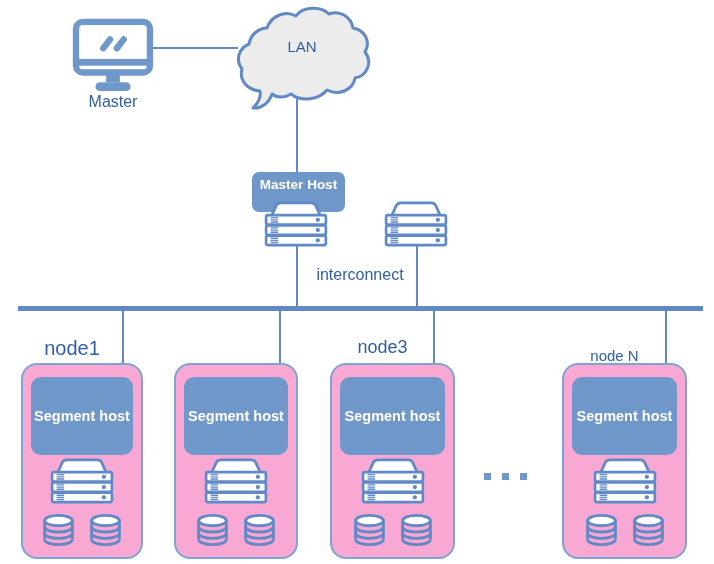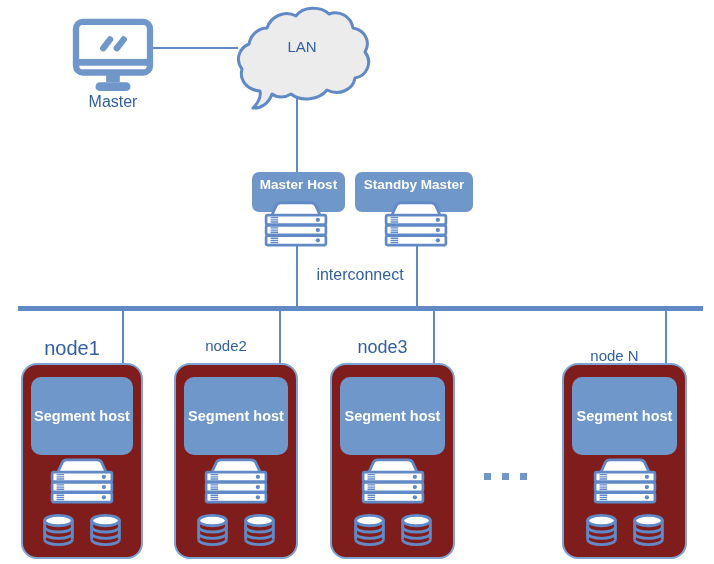--- a/index.html
+++ b/index.html
@@ -22,21 +22,21 @@
   .lbl{
     position:absolute;color:var(--text-blue);font-weight:normal;
     text-align:center;white-space:nowrap;
   }
   .badge{
     position:absolute;background:var(--fill-blue);color:#fff;
     font-weight:bold;font-size:13.5px;line-height:25px;height:40px;
     text-align:center;border-radius:7px;white-space:nowrap;
   }
   .nodebox{
-    position:absolute;top:363px;height:196px;background:#7f1d1d;
+    position:absolute;top:363px;height:196px;background:#f9a8d4;
     border:2.5px solid var(--node-border);border-radius:16px;
   }
   .segment{
     position:absolute;left:8px;right:8px;top:12px;height:78px;
     background:var(--fill-blue);border-radius:10px;color:#fff;
     font-weight:bold;font-size:14.5px;display:flex;
     align-items:center;justify-content:center;white-space:nowrap;
   }
   .srv-in-node{position:absolute;left:50%;transform:translateX(-50%);top:92px;width:76px;height:50px;}
   .dbs{position:absolute;left:50%;transform:translateX(-50%);top:148px;display:flex;gap:9px;}
@@ -94,32 +94,30 @@
       <use href="#sym-monitor"></use>
     </svg>
   <div class="lbl" style="left:72px;top:93px;width:82px;font-size:16px;">Master</div>
 
   <svg class="icon" style="left:233px;top:6px;width:140px;height:104px;">
       <use href="#sym-cloud"></use>
     </svg>
   <div class="lbl" style="left:262px;top:38px;width:80px;font-size:15px;">LAN</div>
 
   <div class="badge" style="left:252px;top:172px;width:93px;">Master Host</div>
-  <div class="badge" style="left:355px;top:172px;width:118px;">Standby Master</div>
   <svg class="icon" style="left:258px;top:200px;width:76px;height:50px;">
       <use href="#sym-server"></use>
     </svg>
   <svg class="icon" style="left:378px;top:200px;width:76px;height:50px;">
       <use href="#sym-server"></use>
     </svg>
 
   <div class="lbl" style="left:290px;top:266px;width:140px;font-size:16px;">interconnect</div>
 
   <div class="lbl" style="left:11px;top:337px;width:122px;font-size:20px;">node1</div>
-  <div class="lbl" style="left:164px;top:337px;width:124px;font-size:15px;">node2</div>
   <div class="lbl" style="left:320px;top:337px;width:125px;font-size:18px;">node3</div>
   <div class="lbl" style="left:552px;top:337px;width:125px;font-size:15px;margin-top:10px;">node N</div>
 
   <div class="nodebox" style="left:21px;width:122px;">
     <div class="segment">Segment host</div>
     <svg class="srv-in-node">
         <use href="#sym-server"></use>
       </svg>
     <div class="dbs">
       <svg class="db">

